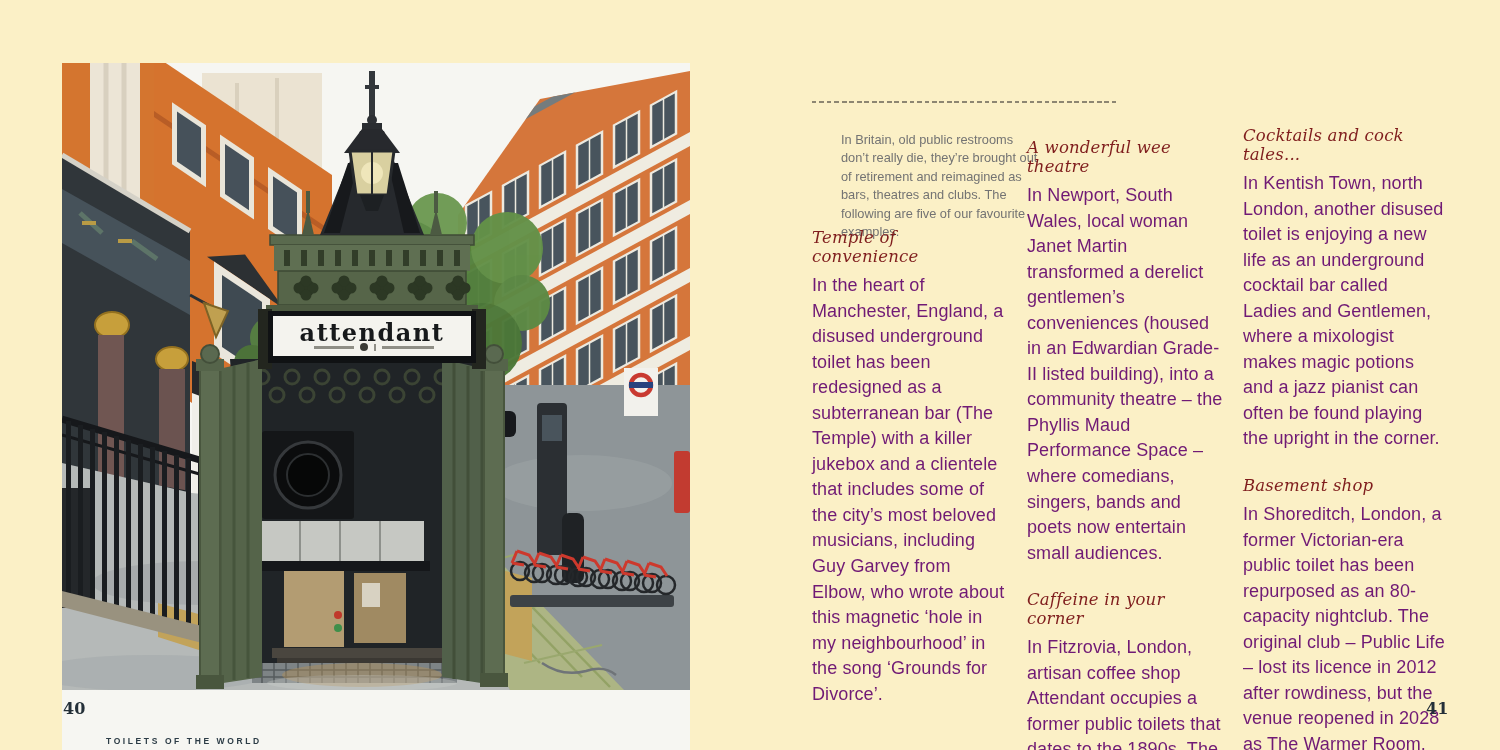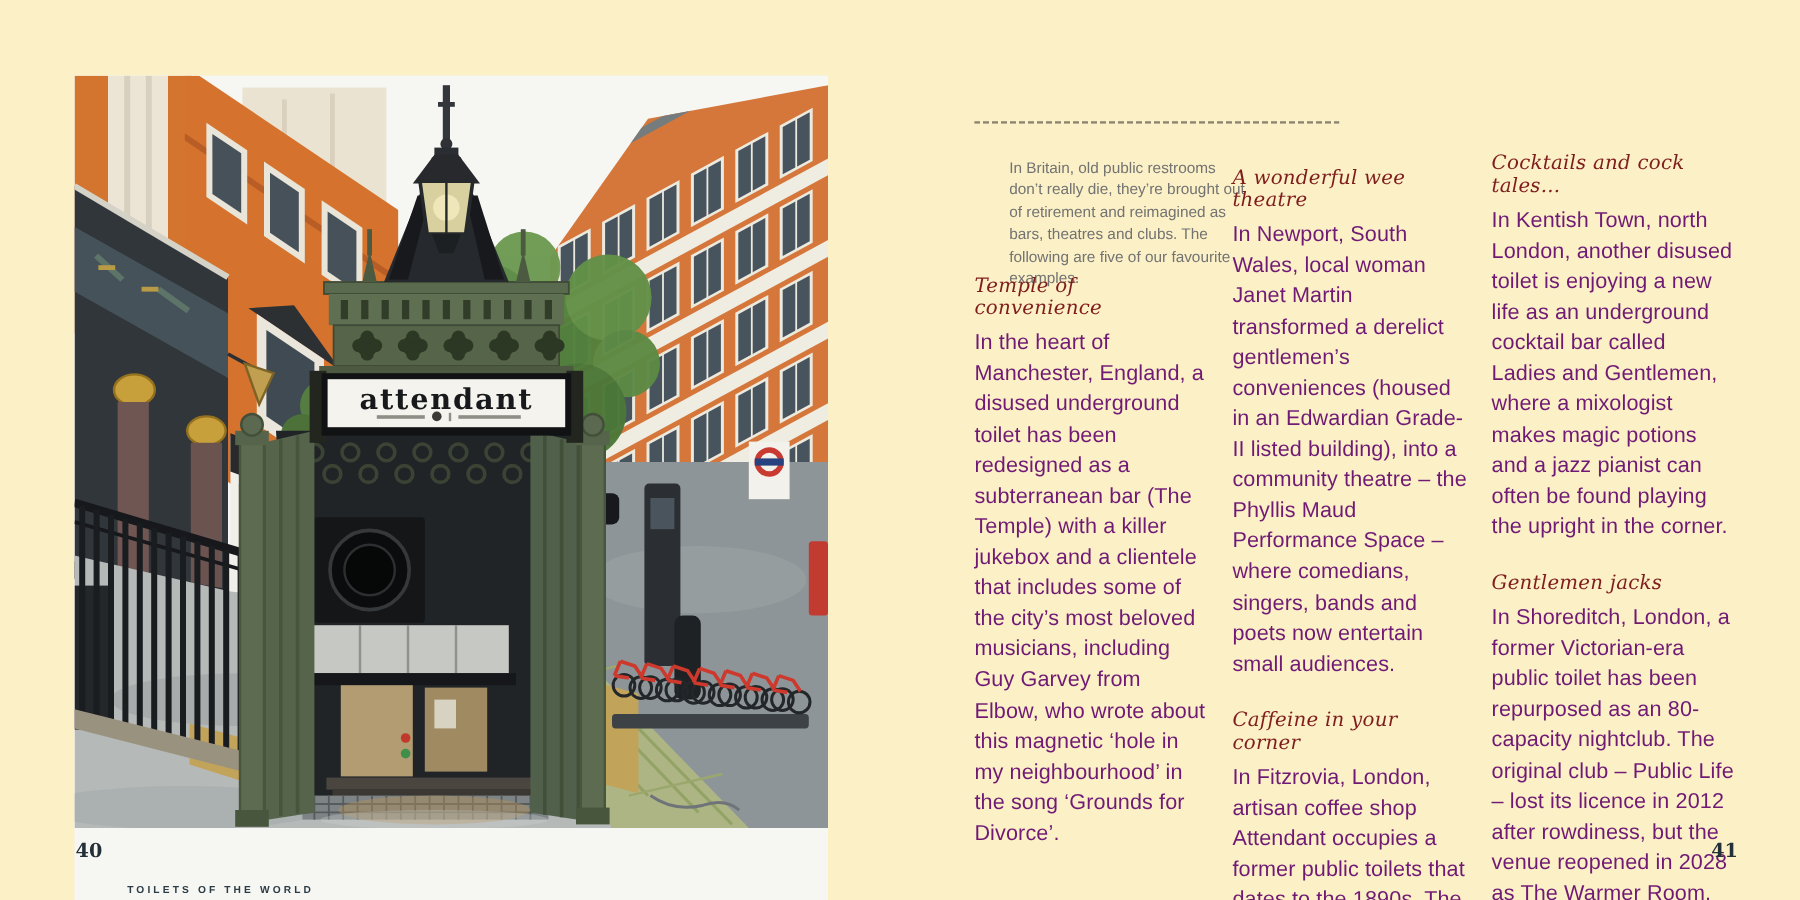--- a/index.html
+++ b/index.html
@@ -434,20 +434,20 @@
       <span class="pointer">←</span>
     </div>
   </div>
 
   <div class="col col3">
     <div class="sec">
       <h2>Cocktails and cock tales...</h2>
       <p>In Kentish Town, north London, another disused toilet is enjoying a new life as an underground cocktail bar called Ladies and Gentlemen, where a mixologist makes magic potions and a jazz pianist can often be found playing the upright in the corner.</p>
     </div>
     <div class="sec">
-      <h2>Gentlemen jacks</h2>
+      <h2>Basement shop</h2>
       <p>In Shoreditch, London, a former Victorian-era public toilet has been repurposed as an 80-capacity nightclub. The original club – Public Life – lost its licence in 2012 after rowdiness, but the venue reopened in 2028 as The Warmer Room.</p>
     </div>
   </div>
 
   <span class="footer-right-num">41</span>
 
 </div>
 
 </body></html>

